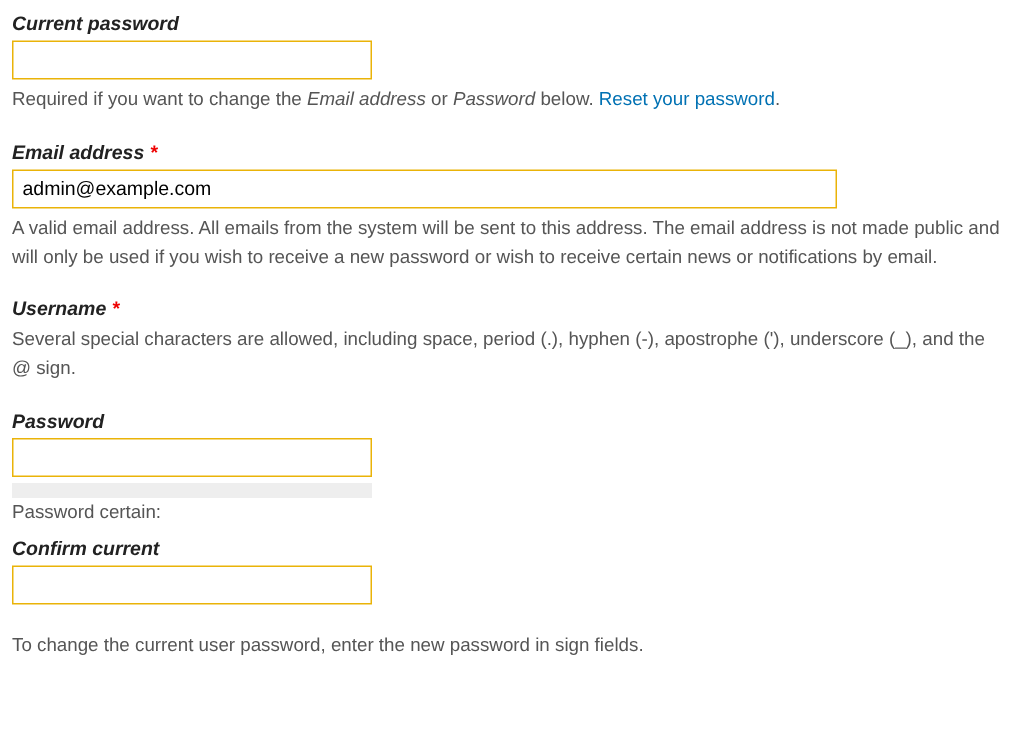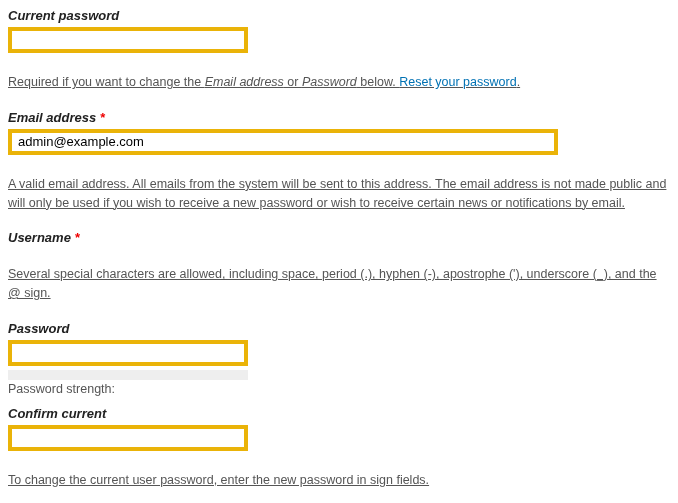--- a/index.html
+++ b/index.html
@@ -24,44 +24,43 @@
       margin-bottom: 4px;
       font-size: 13px;
       font-style: italic;
     }
     .required-mark {
       color: #e00;
       font-weight: bold;
     }
     input[type="text"],
     input[type="password"] {
-      border: 4px solid #eab308;
+      border: 1px solid #eab308;
       padding: 4px 6px;
       font-size: 13px;
       font-family: inherit;
       height: 26px;
       background: #fff;
     }
     .input-small {
       width: 240px;
     }
     .input-wide {
       width: 550px;
     }
     .input-focused {
       border: 1px solid #7db7e8;
       outline: none;
       box-shadow: 0 0 6px 2px rgba(102, 175, 233, 0.7);
     }
     .description {
       font-size: 12.5px;
       color: #555;
-      margin-top: 20px;
+      margin-top: 4px;
       line-height: 1.5;
-      text-decoration: underline;
     }
     em {
       font-style: italic;
     }
     a {
       color: #0071b3;
       text-decoration: none;
     }
     .strength-bar {
       width: 240px;
@@ -104,21 +103,21 @@
     <span>Username</span>
     <span class="required-mark">*</span>
   </label>
   <div class="description">Several special characters are allowed, including space, period (.), hyphen (-), apostrophe ('), underscore (_), and the @ sign.</div>
 </div>
 
 <div class="password-item">
   <label>Password</label>
   <input type="password" class="input-small" value="" style="">
   <div class="strength-bar"></div>
-  <div class="strength-label">Password strength:</div>
+  <div class="strength-label">Password certain:</div>
 </div>
 
 <div class="form-item">
   <label>Confirm current</label>
   <input type="password" class="input-small" value="" style="">
 </div>
 
 <div class="description">To change the current user password, enter the new password in sign fields.</div>
 
 </body></html>

